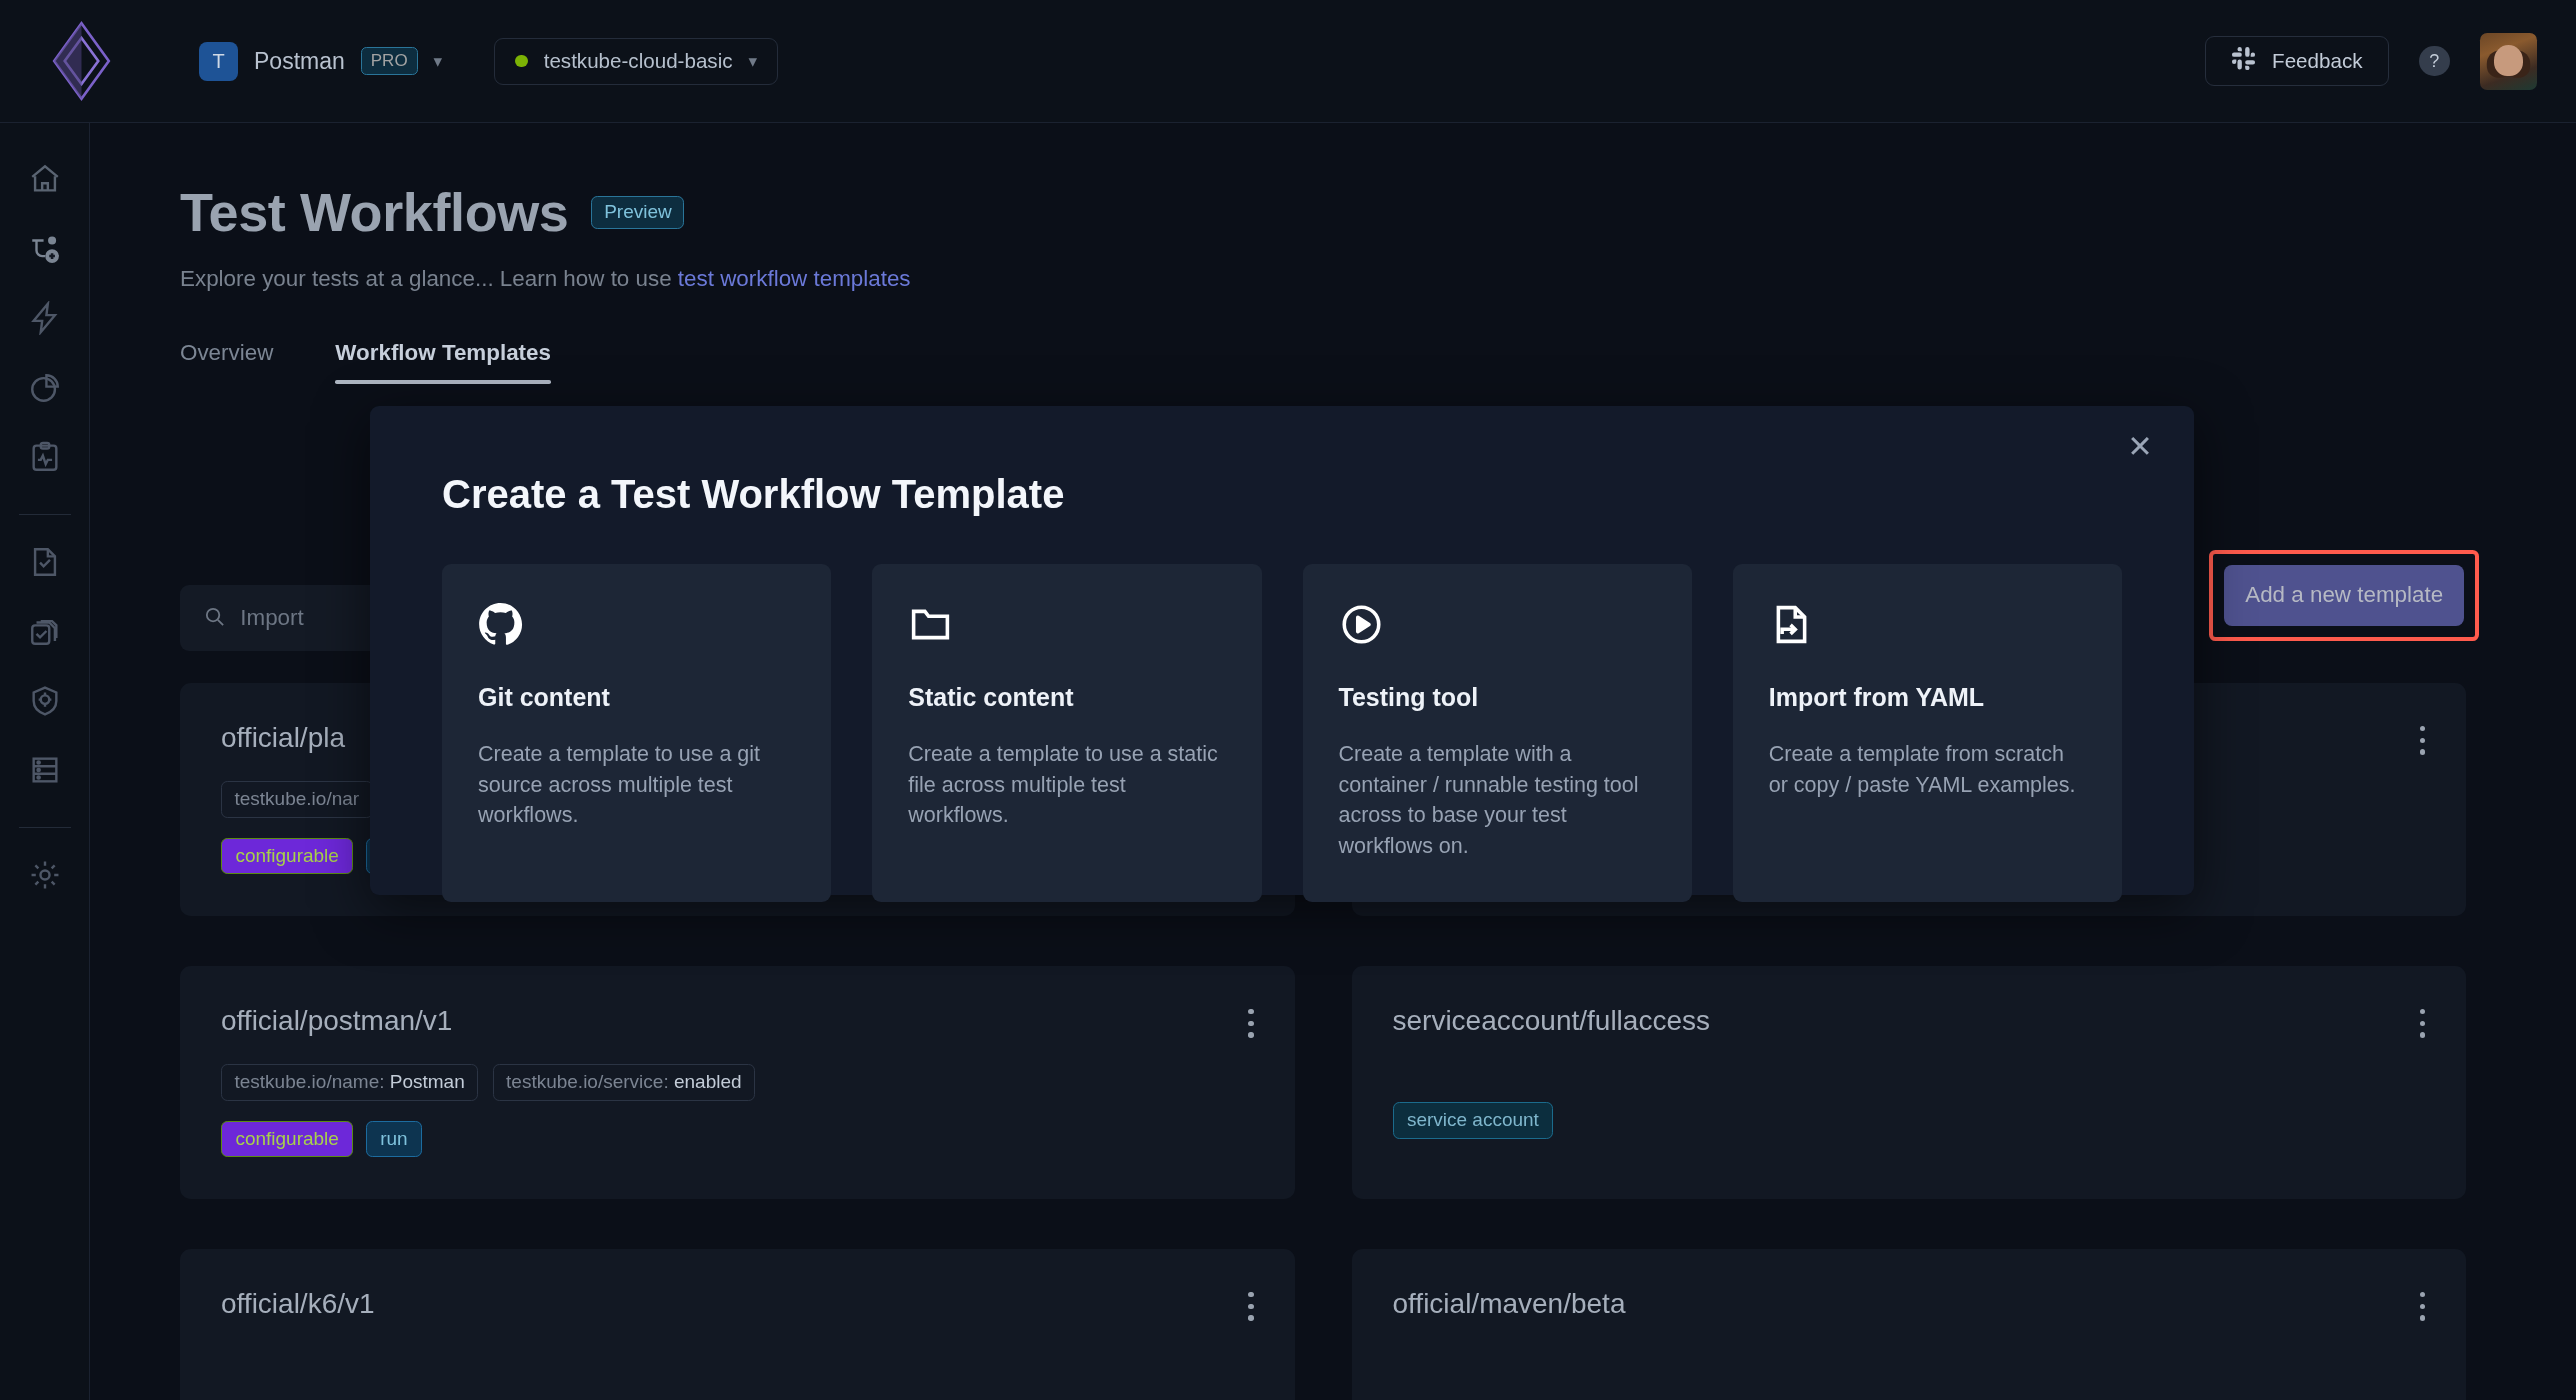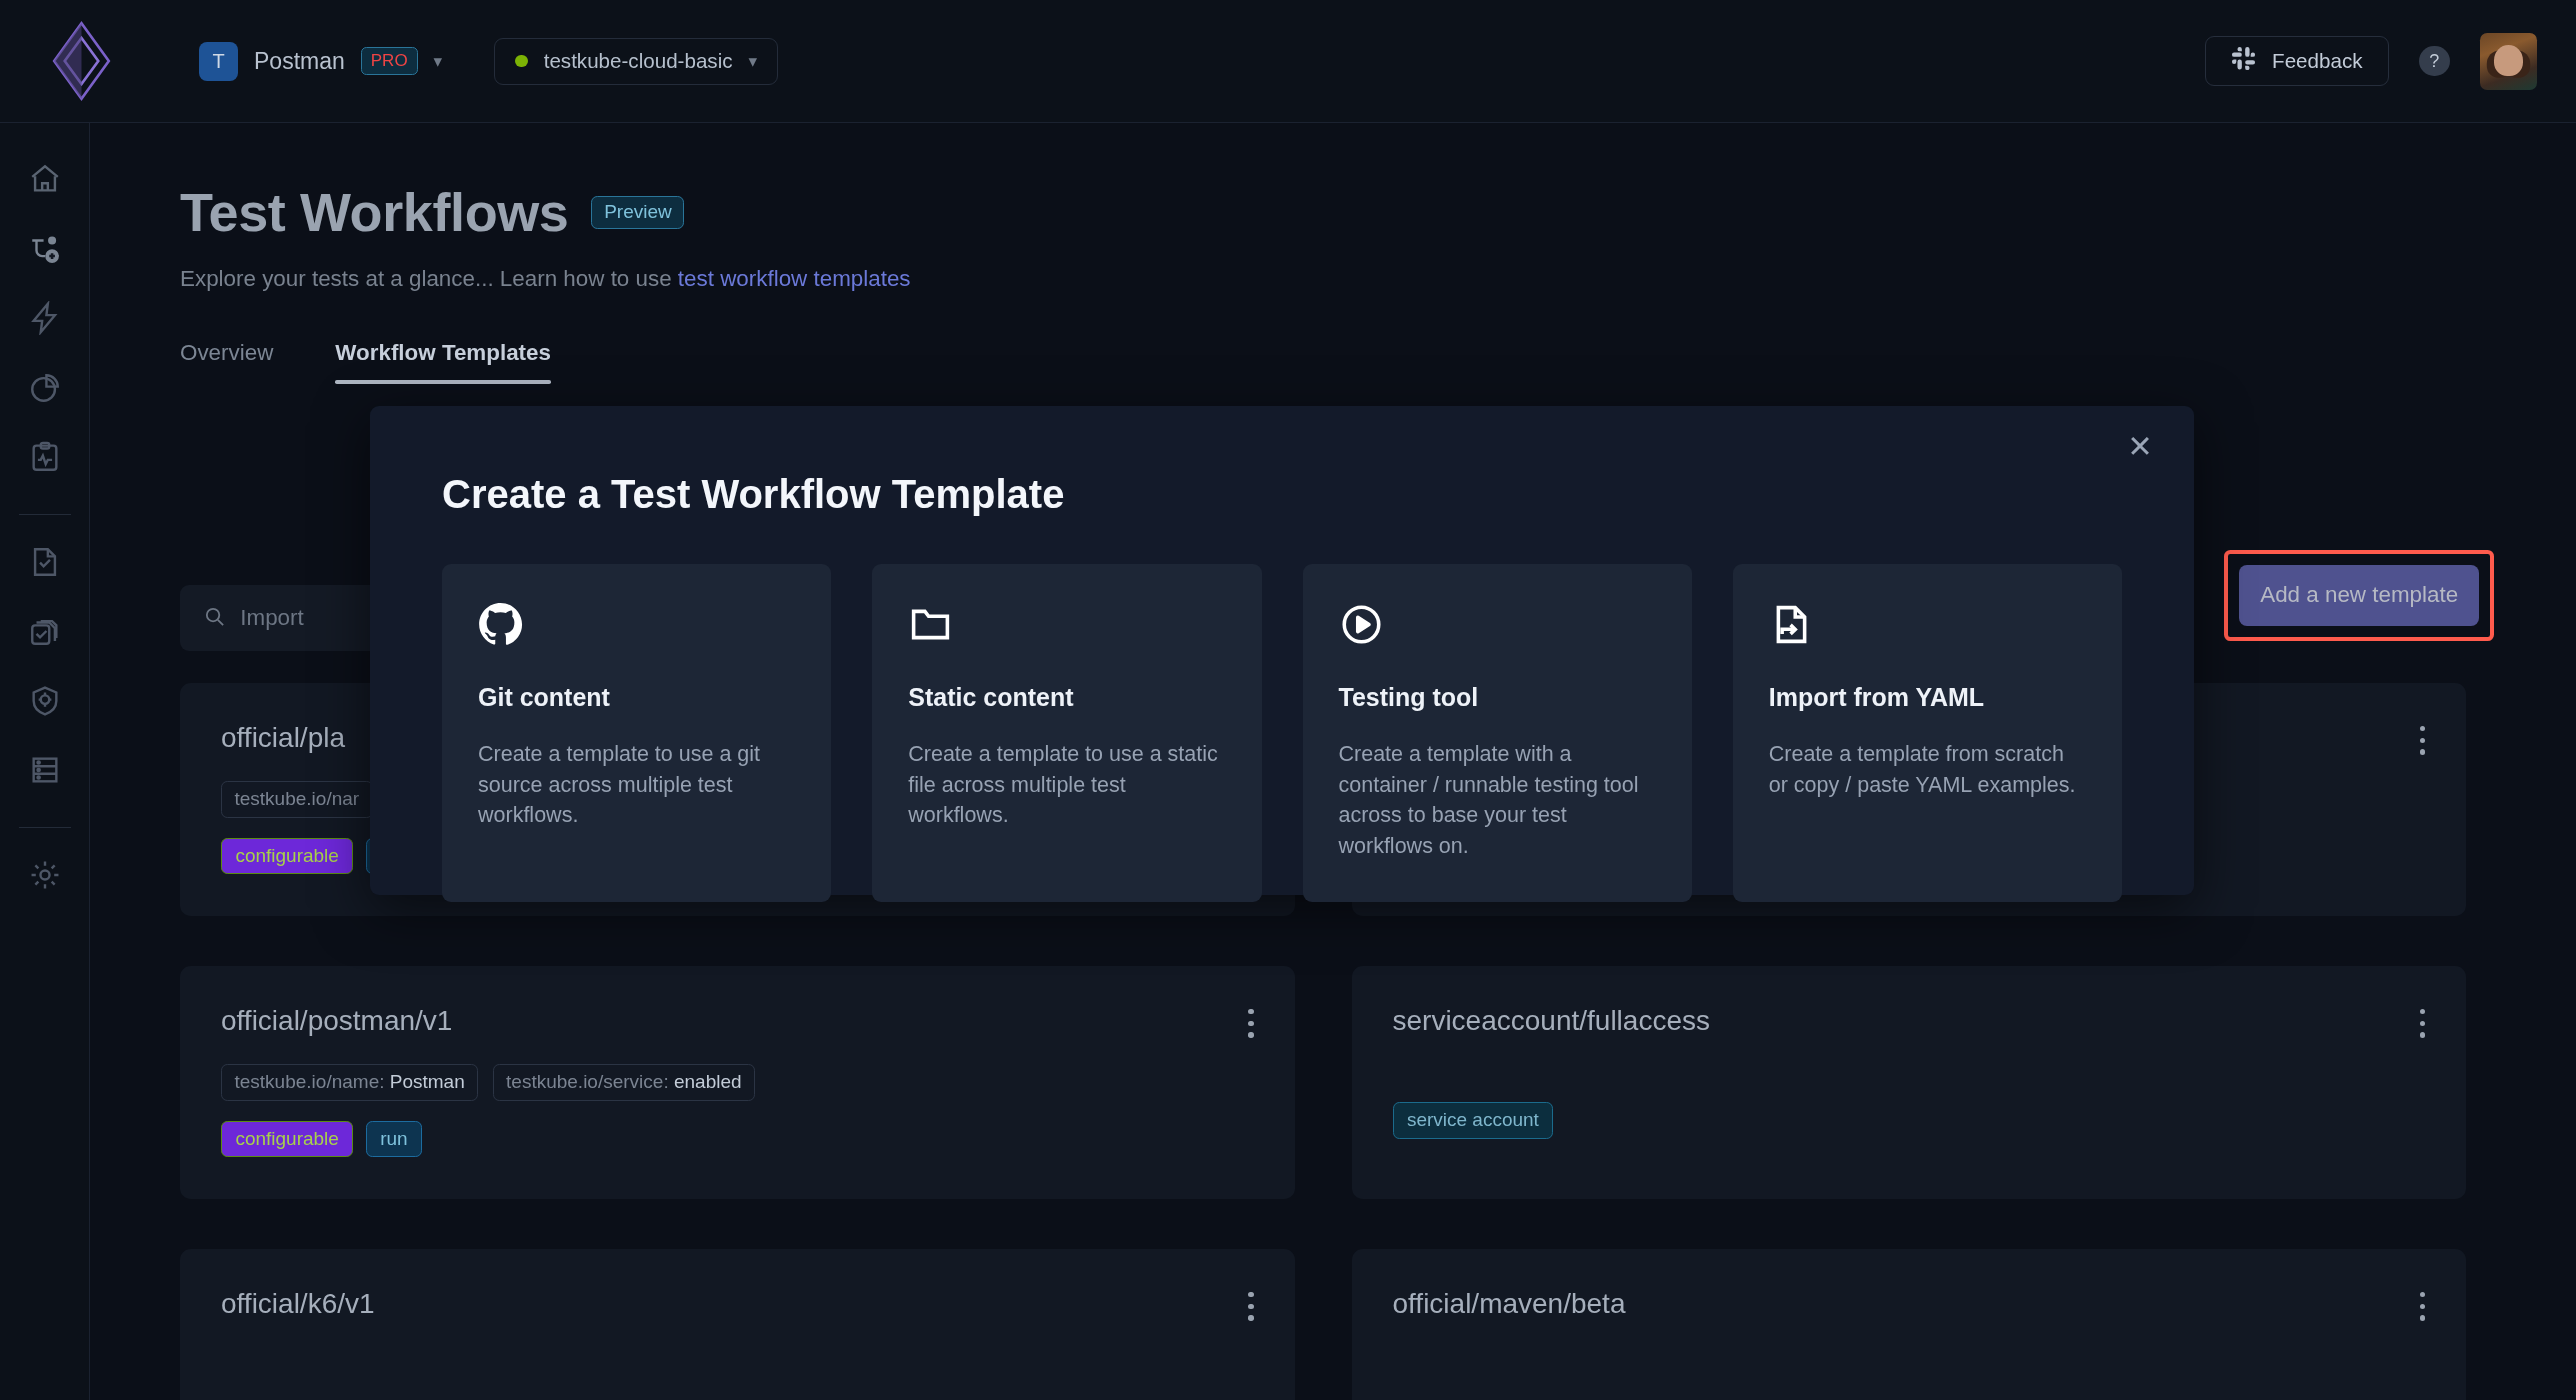--- a/index.html
+++ b/index.html
@@ -20,21 +20,21 @@
   }
   .brand-logo { margin-left: 50px; width: 63px; height: 81px; display:flex; align-items:center; justify-content:center; }
 
   .org-chip { display:flex; align-items:center; gap:16px; margin-left: 86px; }
   .org-avatar {
     width: 39px; height: 39px; border-radius: 8px; background: #1e5396;
     color: #cfd9e6; font-size: 20px; display:flex; align-items:center; justify-content:center;
   }
   .org-name { color:#b9c2cf; font-size: 23px; }
   .pro-badge {
-    border: 0.9px solid #2a7599; background:#0d2d3f; color:#ef4444;
+    border: 0.9px solid #2a7599; background:#0d2d3f; color:#a3a3a3;
     font-size: 17px; padding: 2.7px 9px; border-radius: 5.4px;
   }
   .chev { color:#707a88; font-size:17px; }
 
   .env-select {
     margin-left: 52px; display:flex; align-items:center; gap: 16px;
     border:0.9px solid #242c3a; border-radius: 9px;
     height: 47px; padding: 0 20px; background: transparent;
   }
   .env-dot { width: 12.5px; height: 12.5px; border-radius:50%; background:#7cb305; }
@@ -95,21 +95,21 @@
   }
 
   .search-box {
     position:absolute; left: 90px; top: 462px;
     width: 421px; height: 66px; border-radius: 9px; background:#141a25;
     display:flex; align-items:center; gap: 14.3px; padding: 0 23px;
   }
   .search-box .ph { color:#6d7684; font-size: 22.4px; }
 
   .add-template-wrap {
-    position:absolute; right: 82px; top: 427px;
+    position:absolute; right: 97px; top: 427px;
     border: 4.5px solid #ff5b4d; border-radius: 6.3px; padding: 10.8px;
   }
   .add-template-btn {
     width: 240px; height: 61px; border-radius: 8px;
     background:#4f528f; color:#b6b9c4; font-size: 22.4px;
     display:flex; align-items:center; justify-content:center; cursor:pointer; border:none;
     font-family:"Liberation Sans", sans-serif;
   }
 
   

